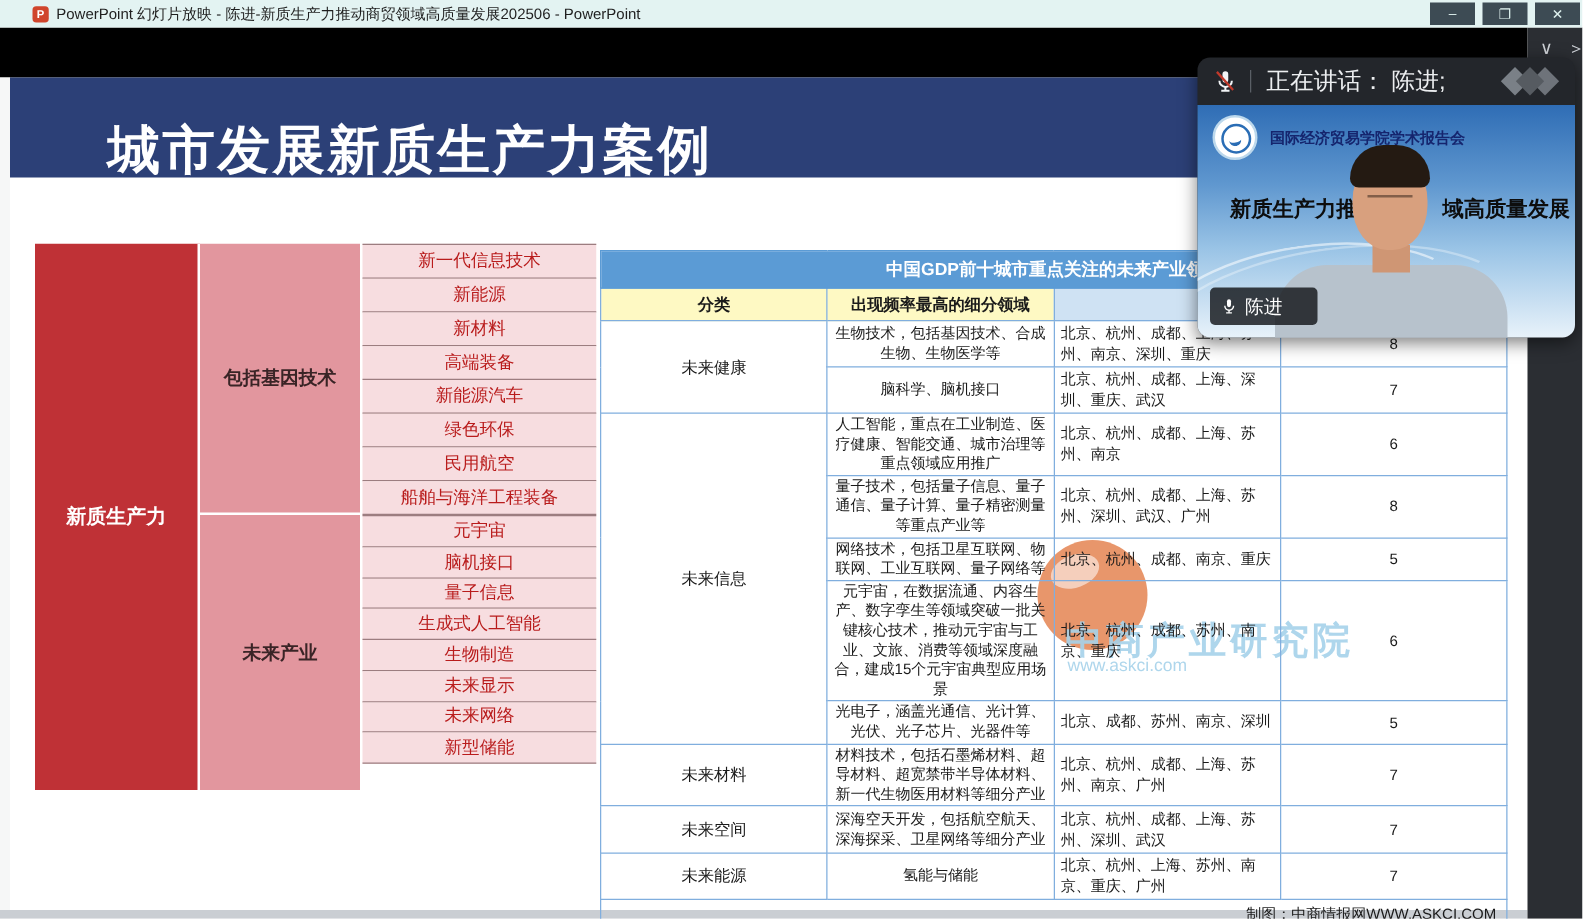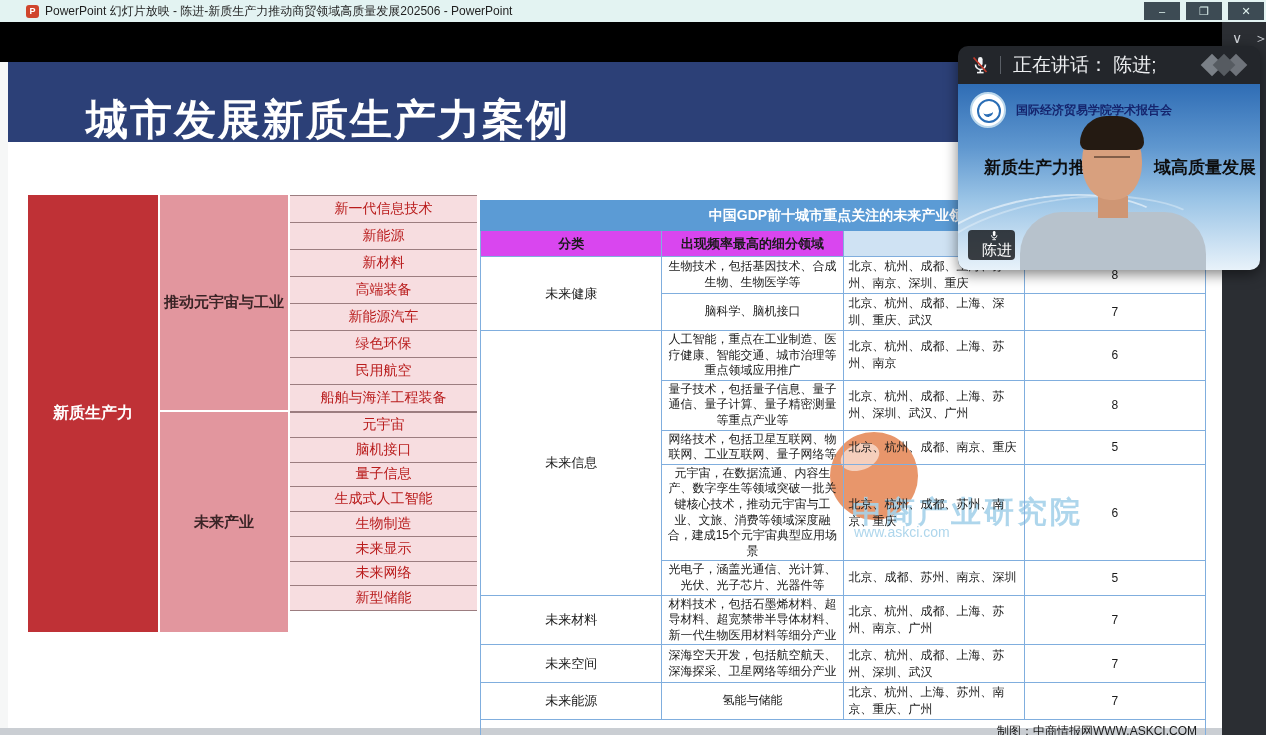--- a/index.html
+++ b/index.html
@@ -54,21 +54,21 @@
   .ditem { flex:1; background:#f7dde0; border-bottom:1px solid #9c7d80; display:flex;
            align-items:center; justify-content:center; font-size:14px; color:#b91c1c; }
   .dgroup .ditem:first-child { border-top:1px solid #9c7d80; }
 
   
   .tbl-wrap { position:absolute; left:480px; top:200px; z-index:2; }
   table { border-collapse:collapse; table-layout:fixed; width:726px; background:transparent; }
   td,th { border:1px solid #80aede; font-size:12px; color:#1a1a1a; padding:1px 5px; vertical-align:middle; }
   tr.ttl td { background:#5b9bd5; color:#fff; font-weight:bold; font-size:14px; text-align:center;
               height:30px; border:1px solid #5b9bd5; }
-  tr.hdr th { height:26px; font-size:13px; font-weight:bold; text-align:center; background:#d946ef; }
+  tr.hdr th { height:26px; font-size:13px; font-weight:bold; text-align:center; background:#fef9c3; }
   tr.hdr th.lb { background:#cfe2f3; }
   td.cat { text-align:center; font-size:13px; width:66px; }
   td.field { text-align:center; width:299px; line-height:1.3; }
   td.cities { text-align:left; width:299px; }
   td.cnt { text-align:center; width:62px; }
   tr.foot td { height:24px; text-align:right; font-size:12px; padding-right:8px; }
 
   
   .vc-panel { position:absolute; left:958px; top:46px; width:302px; height:224px; z-index:10;
               border-radius:10px; background:#23262b; box-shadow:0 4px 14px rgba(0,0,0,.5); }
@@ -101,21 +101,21 @@
   .person-body { position:absolute; left:62px; bottom:-6px; width:186px; height:64px; background:#b7c2cc;
                  border-radius:42px 42px 0 0; }
   .person-neck { position:absolute; left:140px; bottom:52px; width:30px; height:22px; background:#cf9674; }
   .person-head { position:absolute; left:124px; top:38px; width:60px; height:78px; background:#d8a07e;
                  border-radius:50% 50% 46% 46%; }
   .person-hair { position:absolute; left:122px; top:32px; width:64px; height:34px; background:#241a12;
                  border-radius:30px 30px 8px 8px; }
   .person-face { position:absolute; left:136px; top:72px; width:36px; height:5px;
                  border-top:2px solid rgba(60,40,30,.55); }
   .name-badge { position:absolute; left:10px; bottom:10px; height:30px; background:rgba(20,22,26,.82);
-                border-radius:4px; display:flex; align-items:center; padding:0 3px 0 8px;flex-direction:column; }
+                border-radius:4px; display:flex; align-items:center; padding:0 28px 0 8px; }
   .name-badge span { color:#fff; font-size:15px; margin-left:6px; }
 
   .mic-svg { display:block; }
 </style>
 </head>
 <body>
 
 <div class="page">
 
   <div class="titlebar">
@@ -138,21 +138,21 @@
 
   <div class="wm-circle"></div>
   <div class="wm-brand">中商产业研究院</div>
   <div class="wm-site">www.askci.com</div>
 
   <div class="diagram">
     <div class="dcol1">
       <span>新质生产力</span>
     </div>
     <div class="dcol2">
-      <div class="dgroup-label" style="height:217px">推动元宇宙与工业</div>
+      <div class="dgroup-label" style="height:217px">包括基因技术</div>
       <div class="dgroup-label" style="height:220px">未来产业</div>
     </div>
     <div class="dcol3">
       <div class="dgroup" style="height:217px">
         <div class="ditem">新一代信息技术</div>
         <div class="ditem">新能源</div>
         <div class="ditem">新材料</div>
         <div class="ditem">高端装备</div>
         <div class="ditem">新能源汽车</div>
         <div class="ditem">绿色环保</div>

